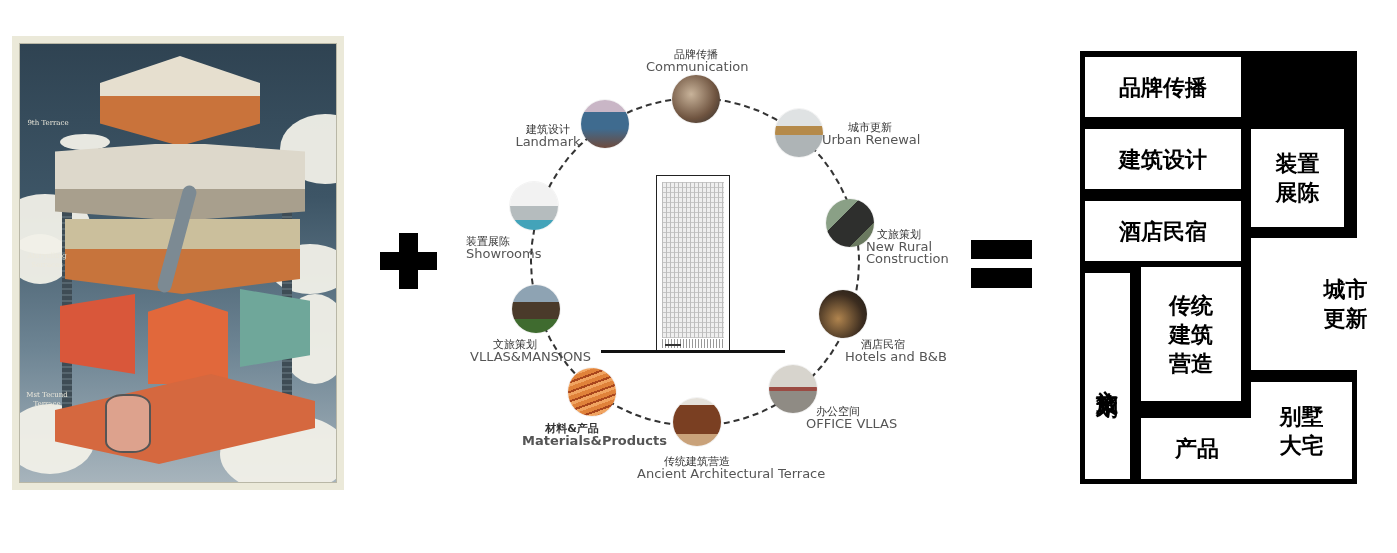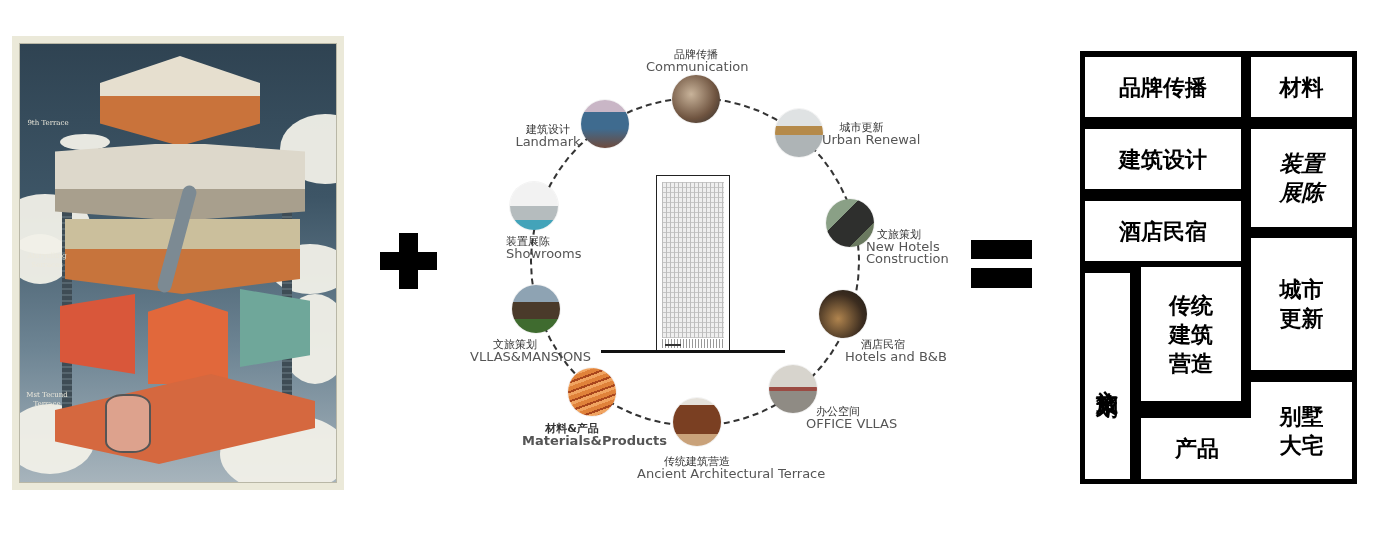--- a/index.html
+++ b/index.html
@@ -98,35 +98,35 @@
     <span class="en">Communication</span>
   </div>
 
   <div class="node" style="left:581px;top:100px;background:linear-gradient(180deg,#c9b6c6 0 25%,#3f6b8f 25% 60%,#6e4a3c 100%);"></div>
   <div class="nlabel" style="left:515px;top:124px;width:66px;">
     <span class="cn">建筑设计</span>
     <span class="en">Landmark</span>
   </div>
 
   <div class="node" style="left:775px;top:109px;background:linear-gradient(180deg,#dfe2e3 0 35%,#b58a4a 35% 55%,#aeb4b6 55% 100%);"></div>
-  <div class="nlabel" style="left:822px;top:122px;width:70px;text-align:center;">
+  <div class="nlabel" style="left:822px;top:122px;width:70px;text-align:right;">
     <span class="cn" style="padding-left:9px;">城市更新</span>
     <span class="en">Urban Renewal</span>
   </div>
 
   <div class="node" style="left:510px;top:182px;background:linear-gradient(180deg,#f2f2f2 0 50%,#b5bcbe 50% 80%,#43a3b9 80% 100%);"></div>
-  <div class="nlabel" style="left:466px;top:236px;width:60px;text-align:left;margin-left:40px;">
+  <div class="nlabel" style="left:466px;top:236px;width:60px;text-align:left;">
     <span class="cn">装置展陈</span>
     <span class="en">Showrooms</span>
   </div>
 
   <div class="node" style="left:826px;top:199px;background:linear-gradient(135deg,#8aa086 0 35%,#2e2f2d 35% 75%,#6b7a60 75%);"></div>
   <div class="nlabel" style="left:866px;top:229px;width:66px;">
     <span class="cn">文旅策划</span>
-    <span class="en">New Hotels</span>
+    <span class="en">New Rural</span>
     <span class="en">Construction</span>
   </div>
 
   <div class="node" style="left:512px;top:285px;background:linear-gradient(180deg,#8ea3b3 0 35%,#4a3a2a 35% 70%,#3f6b2f 70% 100%);"></div>
   <div class="nlabel" style="left:470px;top:339px;width:90px;">
     <span class="cn">文旅策划</span>
     <span class="en">VLLAS&amp;MANSIONS</span>
   </div>
 
   <div class="node" style="left:819px;top:290px;background:radial-gradient(circle at 40% 60%,#b0844e,#3b2c1f 60%,#1b1a16);"></div>
@@ -154,26 +154,25 @@
   </div>
 </div>
 
 <div>
   <div class="op" style="left:971px;top:240px;width:61px;height:19px;"></div>
   <div class="op" style="left:971px;top:268px;width:61px;height:20px;"></div>
 </div>
 
 <div id="grid" class="abs">
   <div class="cell" style="left:5px;top:6px;width:156px;height:60px;">品牌传播</div>
-  <div class="cell" style="left:171px;top:6px;width:101px;height:60px;">材料</div>
   <div class="cell" style="left:5px;top:78px;width:156px;height:60px;">建筑设计</div>
-  <div class="cell" style="left:171px;top:78px;width:101px;height:98px;white-space:pre-line;font-style:italic;">装置
+  <div class="cell" style="left:171px;top:78px;width:93px;height:98px;white-space:pre-line;">装置
 展陈</div>
   <div class="cell" style="left:5px;top:150px;width:156px;height:60px;">酒店民宿</div>
-  <div class="cell" style="left:171px;top:187px;width:101px;height:132px;white-space:pre-line;">城市
+  <div class="cell" style="left:171px;top:187px;width:101px;height:132px;white-space:pre-line;padding-left:44px;">城市
 更新</div>
   <div class="cell vert" style="left:5px;top:222px;width:45px;height:206px;">文旅策划</div>
   <div class="cell" style="left:61px;top:216px;width:100px;height:134px;white-space:pre-line;">传统
 建筑
 营造</div>
   <div class="cell" style="left:61px;top:367px;width:112px;height:61px;">产品</div>
   <div class="cell" style="left:171px;top:331px;width:101px;height:97px;white-space:pre-line;">别墅
 大宅</div>
 </div>
 

